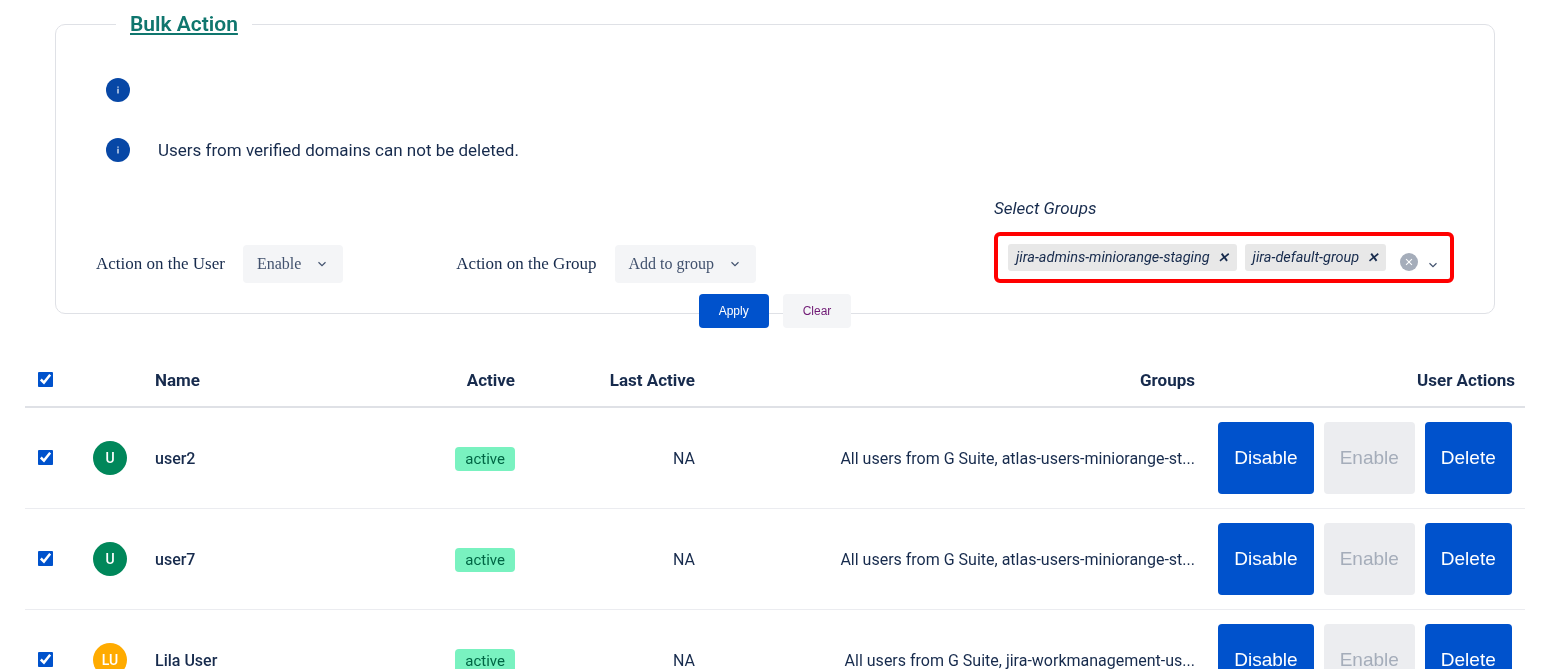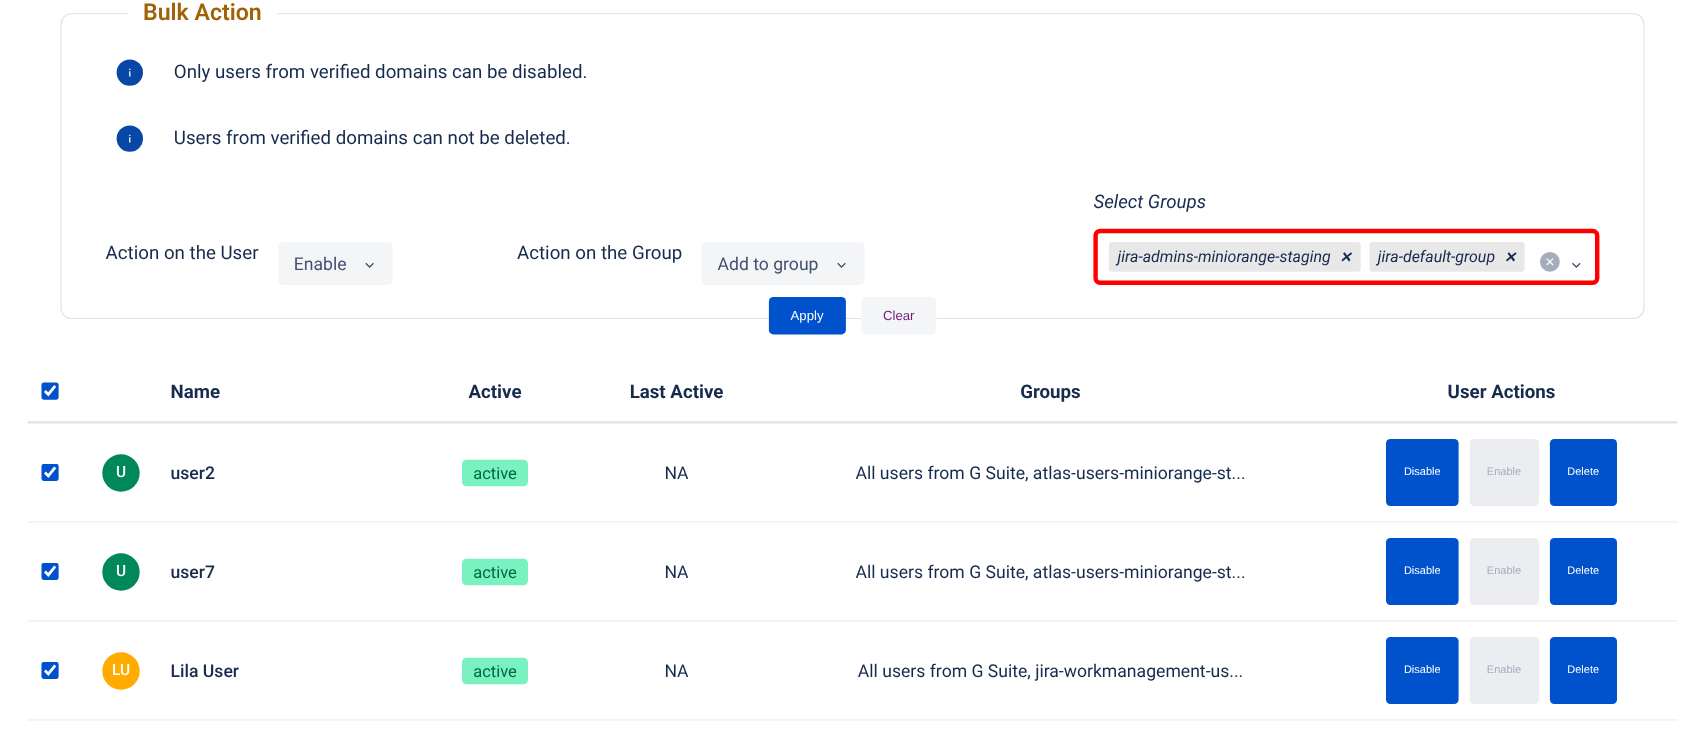--- a/index.html
+++ b/index.html
@@ -14,23 +14,24 @@
   fieldset.bulk {
     border: 1px solid #dfe1e6;
     border-radius: 10px;
     padding: 30px 40px 0 40px;
     margin: 0 35px 0 35px;
     position: relative;
   }
   fieldset.bulk legend {
     font-size: 21px;
     font-weight: 600;
-    padding: 0 14px;
-    color: #a16207;
+    padding: 12px 14px;
+    color: #0f766e;
     margin-left: 20px;
+    text-decoration: underline;
   }
   .info-row {
     display: flex;
     align-items: center;
     gap: 28px;
     margin-bottom: 36px;
     padding-left: 10px;
   }
   .info-icon {
     width: 24px; height: 24px;
@@ -41,21 +42,21 @@
     flex-shrink: 0;
   }
   .info-icon svg { width: 14px; height: 14px; fill: #fff; }
   .info-text { font-size: 17px; color: #172b4d; }
   .controls-row {
     display: flex;
     align-items: flex-end;
     gap: 40px;
     padding: 0 0 30px 0;
   }
-  .control-block { display: flex; gap: 18px; }
+  .control-block { display: flex; align-items: center; gap: 18px; font-family: Liberation Serif, serif; }
   .control-label { font-size: 17px; color: #172b4d; }
   .select-box {
     background: #f4f5f7;
     border-radius: 4px;
     padding: 10px 14px;
     display: flex;
     align-items: center;
     gap: 14px;
     font-size: 16px;
     color: #42526e;
@@ -105,36 +106,36 @@
     border: none;
     border-radius: 4px;
     padding: 10px 20px;
     font-size: 12px;
     font-weight: 500;
     cursor: pointer;
   }
   .btn-primary { background: #0052cc; color: #fff; }
   .btn-light { background: #f4f5f7; color: #701a75; }
   .btn-disabled { background: #ecedf0; color: #a5adba; cursor: default; }
-  .btn-sm { padding: 25px 16px; font-size: 10px; }
+  .btn-sm { padding: 25px 16px; font-size: 19px; }
   table.users {
     width: calc(100% - 10px);
     border-collapse: collapse;
     margin-top: 30px;
     margin-left: 5px;
   }
   table.users th {
     text-align: left;
     font-size: 17px;
     font-weight: 700;
     padding: 12px 10px 16px 10px;
     border-bottom: 2px solid #dfe1e6;
     color: #172b4d;
   }
-  table.users th.center, table.users td.center { text-align: center; }
+  table.users th.center, table.users td.center { text-align: right; }
   table.users td {
     padding: 14px 10px;
     border-bottom: 1px solid #ebecf0;
     font-size: 16px;
     vertical-align: middle;
     color: #172b4d;
   }
   .chk { transform: scale(1.2); accent-color: #0052cc; }
   .avatar {
     width: 34px; height: 34px;
@@ -169,21 +170,20 @@
 
 <fieldset class="bulk">
   <legend>Bulk Action</legend>
 
   <div class="info-row">
     <span class="info-icon">
       <svg viewBox="0 0 24 24">
           <path d="M11 10h2v8h-2zM11 6h2v2h-2z"></path>
         </svg>
     </span>
-    <span class="info-text">Only users from verified domains can be disabled.</span>
   </div>
 
   <div class="info-row">
     <span class="info-icon">
       <svg viewBox="0 0 24 24">
           <path d="M11 10h2v8h-2zM11 6h2v2h-2z"></path>
         </svg>
     </span>
     <span class="info-text">Users from verified domains can not be deleted.</span>
   </div>

